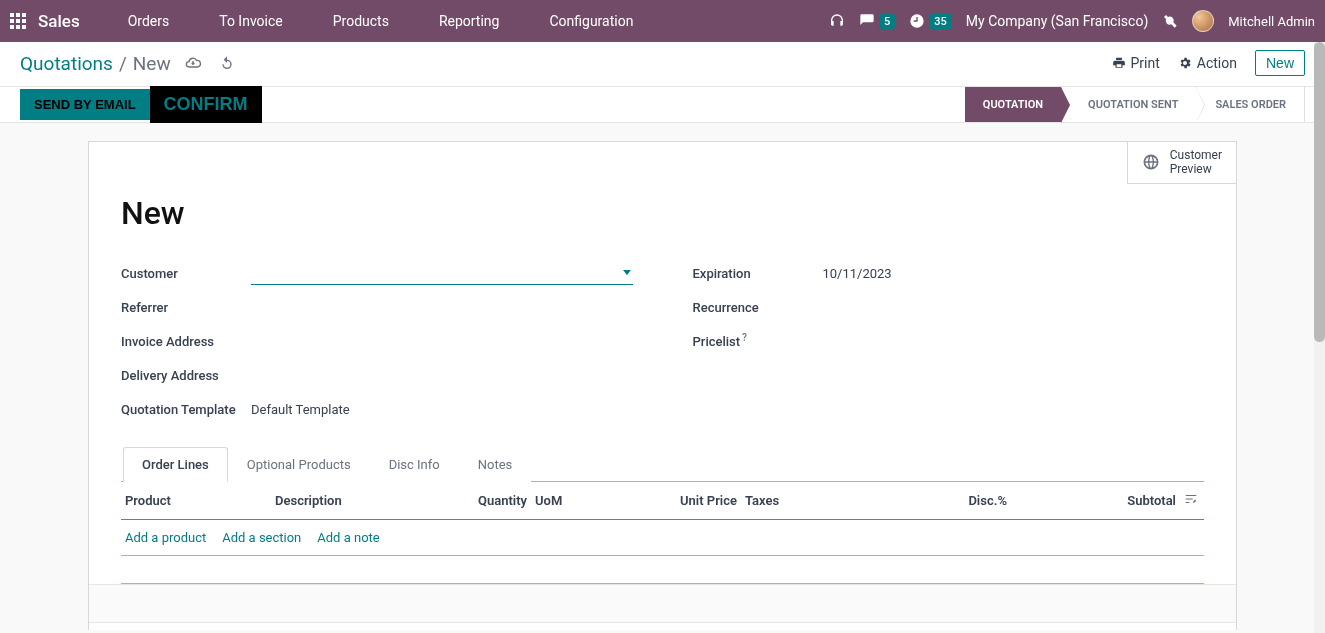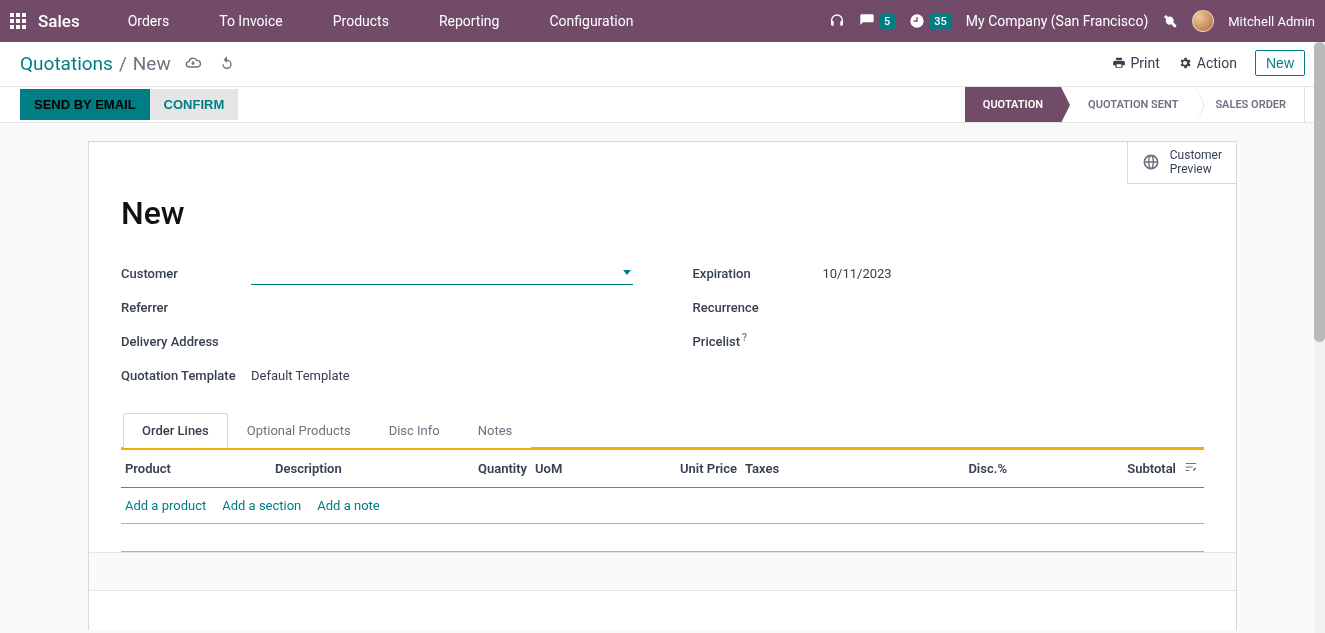--- a/index.html
+++ b/index.html
@@ -60,21 +60,21 @@
     
     .statusrow {
       background:#fff;
       display:flex;
       align-items:stretch;
       border-bottom:1px solid #e5e5e5;
       height:36px;
     }
     .actbtns { display:flex; align-items:center; padding-left:20px; gap:0;}
     .btn-primary { background:#017e84; color:#000000; border:none; padding:8px 14px; font-size:13px; font-weight:600; cursor:pointer;}
-    .btn-secondary { background:#e5e5e5; color:#017e84; border:none; padding:8px 14px; font-size:13px; font-weight:600; cursor:pointer;}
+    .btn-secondary { background:#000000; color:#017e84; border:none; padding:8px 14px; font-size:18px; font-weight:600; cursor:pointer;}
     .statusbar { display:flex; align-items:stretch; margin-left:auto; padding-right:20px;}
     .stage { position:relative; padding:0 18px; font-size:11px; font-weight:600; color:#6b7280; display:flex; align-items:center; cursor:pointer; border-right:1px solid #e0e0e0;}
     .stage.active { background:#714b67; color:#fff;}
     .stage.active::after {
       content:''; position:absolute; right:-9px; top:0; width:0; height:0;
       border-top:18px solid transparent; border-bottom:18px solid transparent;
       border-left:9px solid #714b67; z-index:2;
     }
     .stage.active + .stage { padding-left:26px;}
     .stage:not(.active):not(:last-child)::after {
@@ -107,21 +107,21 @@
     .title { font-size: 32px; font-weight: 500; color:#111; margin-bottom: 24px; }
     .form-grid { display:grid; grid-template-columns: 1fr 1fr; gap: 0 60px;}
     .form-row { display:flex; align-items:center; min-height:34px;}
     .form-label { width:130px; font-size:13px; color:#374151; font-weight:500;}
     .form-value { flex:1; font-size:13px; color:#374151;}
     .dd-field { flex:1; border-bottom:1px solid #017e84; height:24px; display:flex; align-items:center; justify-content:flex-end; cursor:text;}
     .dd-caret { width:0; height:0; border-left:4px solid transparent; border-right:4px solid transparent; border-top:5px solid #017e84; margin-right:2px;}
     .help-q { font-size:10px; color:#6b7280; vertical-align: super; margin-left:2px;}
 
     
-    .tabs { display:flex; margin-top:20px; border-bottom:3px solid #eab308; padding-left:2px;}
+    .tabs { display:flex; margin-top:20px; border-bottom:1px solid #eab308; padding-left:2px;}
     .tab { padding:9px 18px; font-size:13px; color:#6b7280; border:1px solid transparent; border-bottom:none; cursor:pointer; position:relative; top:1px; background:#fff;}
     .tab.active { border-color:#d8d8d8; border-bottom:1px solid #fff; color:#374151; border-radius:3px 3px 0 0; font-weight:500;}
 
     
     .tbl { width:100%; border-collapse:collapse;}
     .tbl th { text-align:left; font-size:13px; font-weight:600; color:#374151; padding:10px 4px; border-bottom:1px solid #3b82f6;}
     .tbl th.ra { text-align: right; }
     .tbl td { padding:10px 4px; font-size:13px; border-bottom:1px solid #eab308;}
     .add-links { display:flex; gap:16px;}
     .add-links a { color:#017e84; cursor:pointer; text-decoration:none;}
@@ -242,20 +242,24 @@
 
         <div>
           <div class="form-row">
             <div class="form-label">Customer</div>
             <div class="dd-field">
                 <div class="dd-caret"></div>
               </div>
           </div>
           <div class="form-row">
             <div class="form-label">Referrer</div>
+            <div class="form-value"></div>
+          </div>
+          <div class="form-row">
+            <div class="form-label">Invoice Address</div>
             <div class="form-value"></div>
           </div>
           <div class="form-row">
             <div class="form-label">Delivery Address</div>
             <div class="form-value"></div>
           </div>
           <div class="form-row">
             <div class="form-label">Quotation Template</div>
             <div class="form-value">Default Template</div>
           </div>

